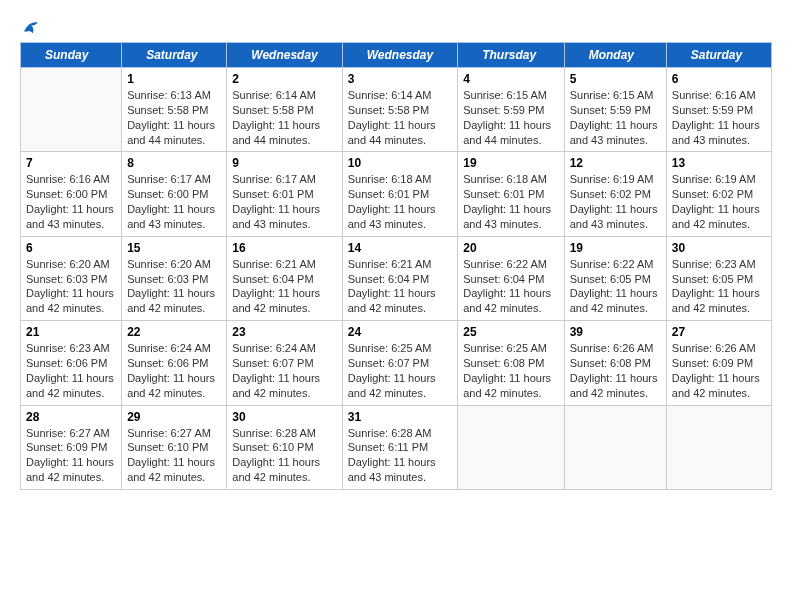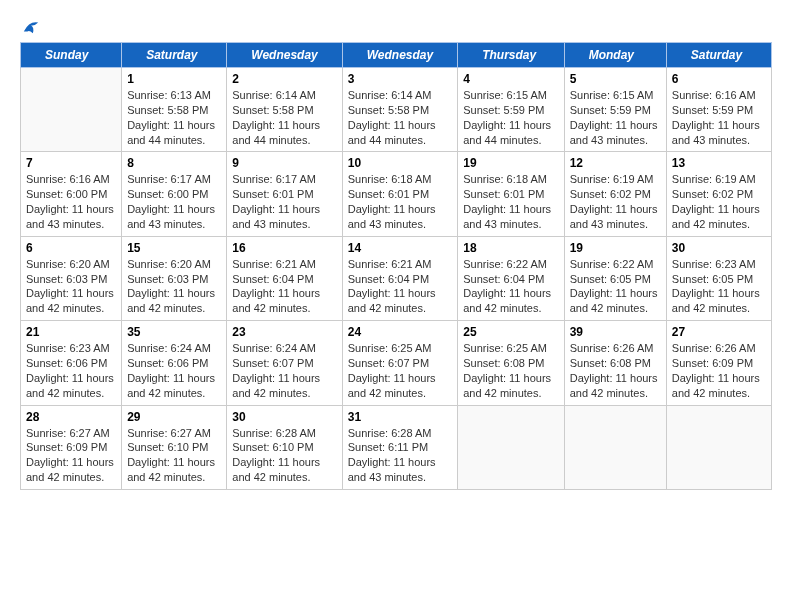--- a/index.html
+++ b/index.html
@@ -189,39 +189,39 @@
           </td>
           <td>
             <span class="day-number">16</span>
             <div class="day-info">Sunrise: 6:21 AM<br>Sunset: 6:04 PM<br>Daylight: 11 hours and 42 minutes.</div>
           </td>
           <td>
             <span class="day-number">14</span>
             <div class="day-info">Sunrise: 6:21 AM<br>Sunset: 6:04 PM<br>Daylight: 11 hours and 42 minutes.</div>
           </td>
           <td>
-            <span class="day-number">18</span>
+            <span class="day-number">20</span>
             <div class="day-info">Sunrise: 6:22 AM<br>Sunset: 6:04 PM<br>Daylight: 11 hours and 42 minutes.</div>
           </td>
           <td>
             <span class="day-number">19</span>
             <div class="day-info">Sunrise: 6:22 AM<br>Sunset: 6:05 PM<br>Daylight: 11 hours and 42 minutes.</div>
           </td>
           <td>
             <span class="day-number">30</span>
             <div class="day-info">Sunrise: 6:23 AM<br>Sunset: 6:05 PM<br>Daylight: 11 hours and 42 minutes.</div>
           </td>
         </tr>
         <tr>
           <td>
             <span class="day-number">21</span>
             <div class="day-info">Sunrise: 6:23 AM<br>Sunset: 6:06 PM<br>Daylight: 11 hours and 42 minutes.</div>
           </td>
           <td>
-            <span class="day-number">35</span>
+            <span class="day-number">22</span>
             <div class="day-info">Sunrise: 6:24 AM<br>Sunset: 6:06 PM<br>Daylight: 11 hours and 42 minutes.</div>
           </td>
           <td>
             <span class="day-number">23</span>
             <div class="day-info">Sunrise: 6:24 AM<br>Sunset: 6:07 PM<br>Daylight: 11 hours and 42 minutes.</div>
           </td>
           <td>
             <span class="day-number">24</span>
             <div class="day-info">Sunrise: 6:25 AM<br>Sunset: 6:07 PM<br>Daylight: 11 hours and 42 minutes.</div>
           </td>

